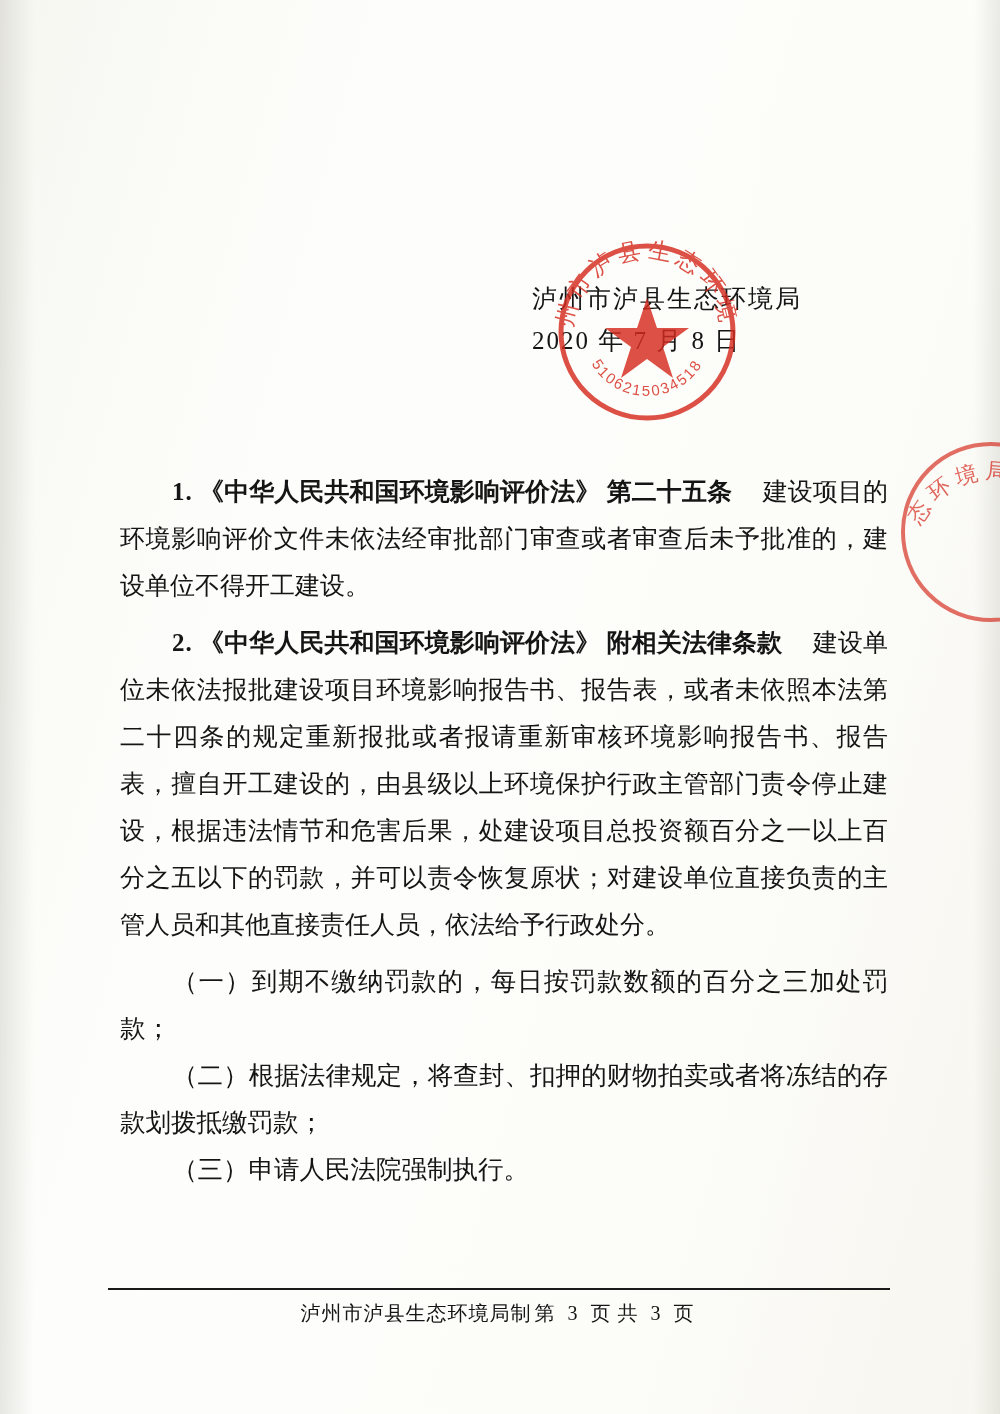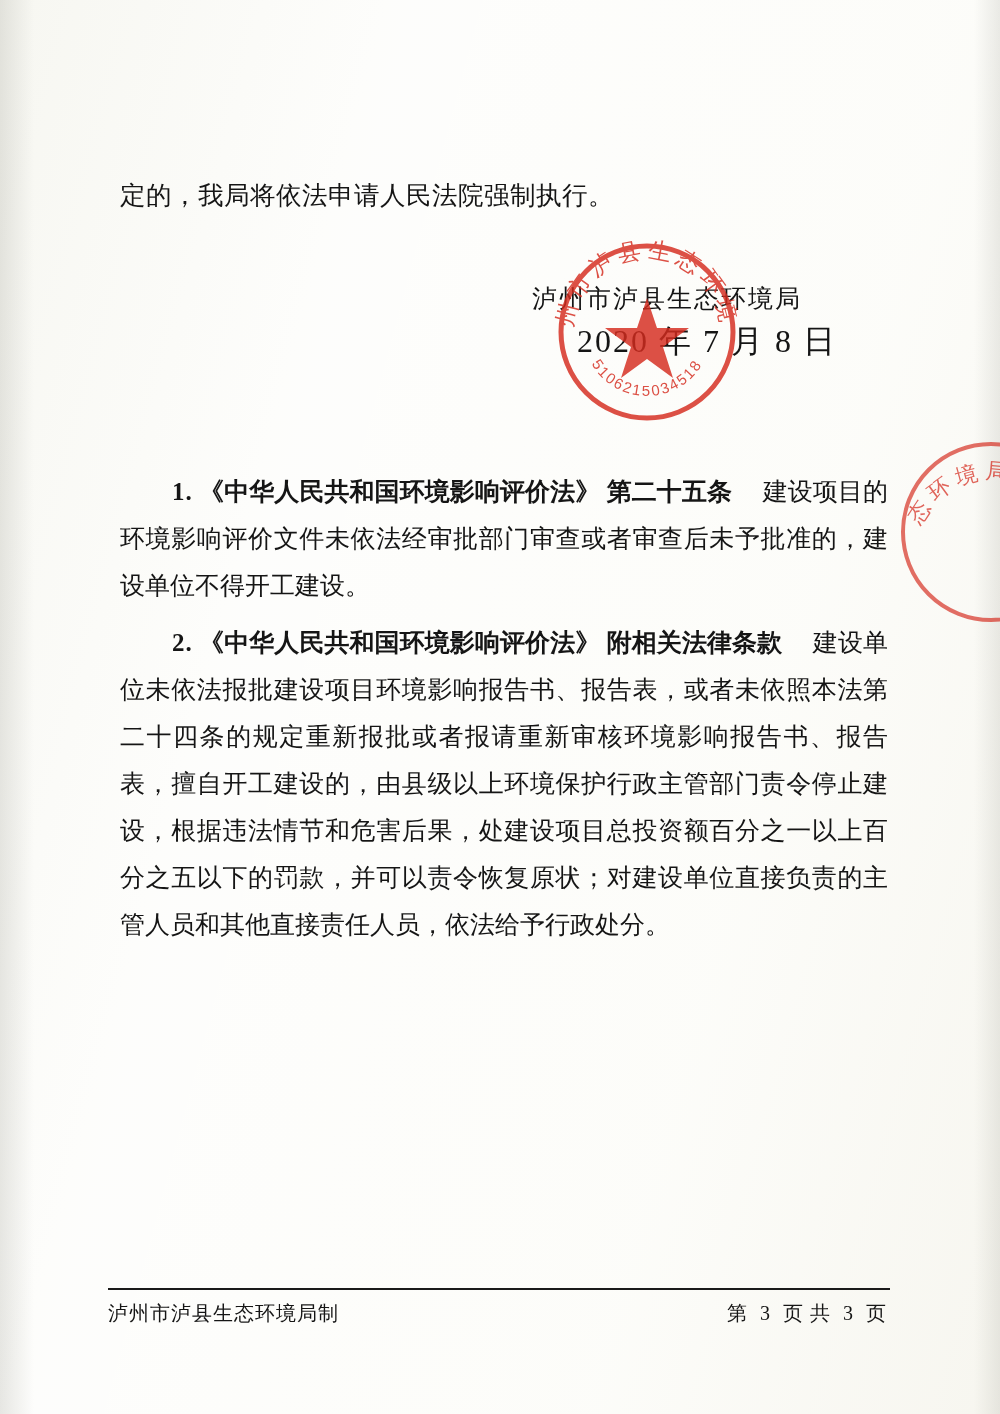--- a/index.html
+++ b/index.html
@@ -67,24 +67,23 @@
     left: 412px;
     width: 350px;
     text-align: left;
   }
   .sign-org {
     font-size: 25px;
     line-height: 42px;
     letter-spacing: 2px;
   }
   .sign-date {
-    font-size: 32px;
+    font-size: 25px;
     line-height: 42px;
     letter-spacing: 2px;
-    text-align: center;
   }
 
   .attach-title {
     position: absolute;
     top: 418px;
     left: 0;
     font-size: 25px;
     line-height: 40px;
   }
 
@@ -136,21 +135,21 @@
     top: 1288px;
     height: 2px;
     background: #1a1a1a;
   }
   .footer {
     position: absolute;
     left: 108px;
     right: 110px;
     top: 1300px;
     display: flex;
-    justify-content: space-between;
+    justify-content: center;
     align-items: baseline;
     font-size: 20px;
     letter-spacing: 1px;
     color: #151515;
   }
   .footer-right span { margin: 0 3px; }
 
   
   .seal {
     position: absolute;
@@ -177,21 +176,20 @@
 </head>
 <body>
 
 <div class="page">
   <div class="paper-tint"></div>
   <div class="edge-shadow"></div>
   <div class="edge-shadow-r"></div>
 
   <div class="content">
 
-    <div class="doc-line top-line">定的，我局将依法申请人民法院强制执行。</div>
 
     <div class="sign-block">
       <div class="sign-org">泸州市泸县生态环境局</div>
       <div class="sign-date">2020 年 7 月 8 日</div>
     </div>
 
 
     <div class="articles">
 
       <div class="article">
@@ -208,20 +206,25 @@
         <p>
           <span class="art-no">2.</span>
           <span class="art-law">《中华人民共和国环境影响评价法》</span>
           <span class="art-clause">附相关法律条款</span>
           <span class="gap"></span>
           <span>建设单位未依法报批建设项目环境影响报告书、报告表，或者未依照本法第二十四条的规定重新报批或者报请重新审核环境影响报告书、报告表，擅自开工建设的，由县级以上环境保护行政主管部门责令停止建设，根据违法情节和危害后果，处建设项目总投资额百分之一以上百分之五以下的罚款，并可以责令恢复原状；对建设单位直接负责的主管人员和其他直接责任人员，依法给予行政处分。</span>
         </p>
       </div>
 
       <div class="article">
+        <div class="items">
+          <p>（一）到期不缴纳罚款的，每日按罚款数额的百分之三加处罚款；</p>
+          <p>（二）根据法律规定，将查封、扣押的财物拍卖或者将冻结的存款划拨抵缴罚款；</p>
+          <p>（三）申请人民法院强制执行。</p>
+        </div>
       </div>
 
     </div>
   </div>
 
   <div class="seal">
     <svg width="188" height="188" viewBox="0 0 188 188" xmlns="http://www.w3.org/2000/svg">
       <defs>
         <path id="sealArcTop" d="M 20,94 A 74,74 0 0 1 168,94"></path>
         <path id="sealArcBottom" d="M 30,94 A 64,64 0 0 0 158,94"></path>

